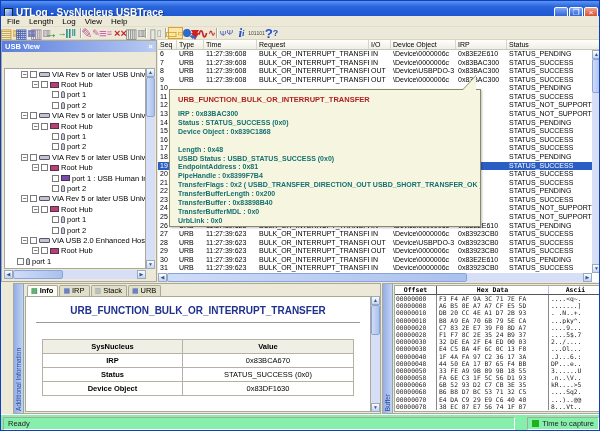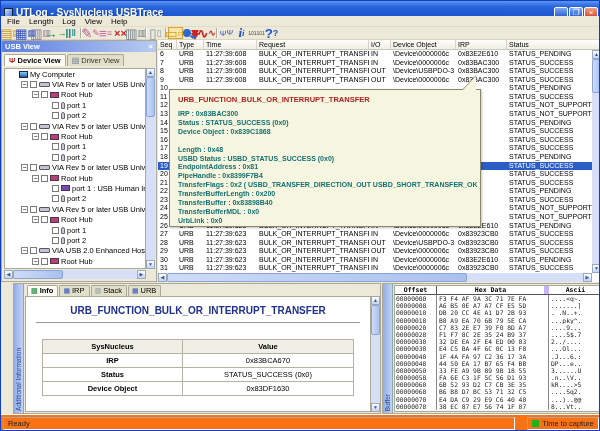--- a/index.html
+++ b/index.html
@@ -162,34 +162,34 @@
   .detail-vsb .sb-btn { width:9px; height:9px; }
   .detail-vsb .dn { position:absolute; bottom:0; }
   .detail-vsb .sb-thumb { position:absolute; top:9px; width:9px; height:30px; }
 
   .buffer { position:absolute; left:369px; top:0; width:231px; height:131px; border:1px solid #aca899; }
   .hex-body { position:absolute; left:11px; top:1px; right:9px; bottom:1px; background:#fff;
     border:1px solid #aca899; overflow:hidden; font-family:"DejaVu Sans Mono",monospace; }
   .hex-head { display:flex; height:9px; border-bottom:1px solid #555; font-size:6.5px;
     font-weight:bold; text-align:center; }
   .hex-head .hoff{width:42px;border-right:1px solid #555}
-  .hex-head .hhex{width:112px;border-right:5px solid #c4b5fd}
+  .hex-head .hhex{width:112px;border-right:1px solid #c4b5fd}
   .hex-head .hasc{flex:1}
   .hex-row { display:flex; height:7.2px; font-size:6.3px; line-height:7.2px; color:#222; white-space:pre; }
   .hex-row .hoff{width:42px;border-right:1px solid #888;padding-left:1px}
   .hex-row .hhex{width:112px;border-right:1px solid #888;padding-left:2px}
   .hex-row .hasc{flex:1;padding-left:2px;overflow:hidden}
   .buffer-vsb { right:0; top:1px; bottom:1px; width:9px; }
   .buffer-vsb .sb-btn { width:9px; height:9px; }
   .buffer-vsb .dn { position:absolute; bottom:0; }
   .buffer-vsb .sb-thumb { position:absolute; top:9px; width:9px; height:36px; }
 
   
   .statusbar { position:absolute; left:0; top:413px; width:600px; height:18px;
-    background:#f97316; border-top:1px solid #fff; display:flex; align-items:center;
+    background:#86efac; border-top:1px solid #fff; display:flex; align-items:center;
     padding:1px 2px; gap:12px; font-size:7.5px; color:#222; }
   .sb-cell { border:1px solid; border-color:#aca899 #fff #fff #aca899; height:13px;
     line-height:11px; padding:0 4px; white-space:nowrap; overflow:hidden; }
   .sb-ready { flex:1 1 auto; }
   .sb-ind { display:flex; align-items:center; gap:3px; }
   .ind-sq { width:7px; height:7px; }
 </style>
 </head>
 <body>
 
@@ -282,40 +282,22 @@
       <button class="tbtn help-icon">
         <span class="tb-ico help-icon"></span>
       </button>
     </div>
 
   <div class="usb-panel">
     <div class="panel-cap">
       <span>USB View</span>
       <span class="cap-x">×</span>
     </div>
-    <div class="usb-tabs">
-
-    <span class="usb-tab active">
-          <span class="t-ico usb-connector-icon"></span>
-          <span>Device View</span>
-        </span>
-        <span class="usb-tab">
-          <span class="t-ico driver-page-icon"></span>
-          <span>Driver View</span>
-        </span>
-      </div>
     <div class="tree-wrap">
 
-    <div class="tree-row">
-          <span class="indent" style="width: 0px;"></span>
-          <span class="exp" style="visibility: hidden;"></span>
-
-          <span class="t-ico tree-ico-slot computer-icon"></span>
-          <span class="t-label">My Computer</span>
-        </div>
         <div class="tree-row">
           <span class="indent" style="width: 11px;"></span>
           <span class="exp"></span>
           <span class="cbx"></span>
           <span class="t-ico tree-ico-slot controller-icon"></span>
           <span class="t-label">VIA Rev 5 or later USB Universal Host C</span>
         </div>
         <div class="tree-row">
           <span class="indent" style="width: 22px;"></span>
           <span class="exp"></span>

